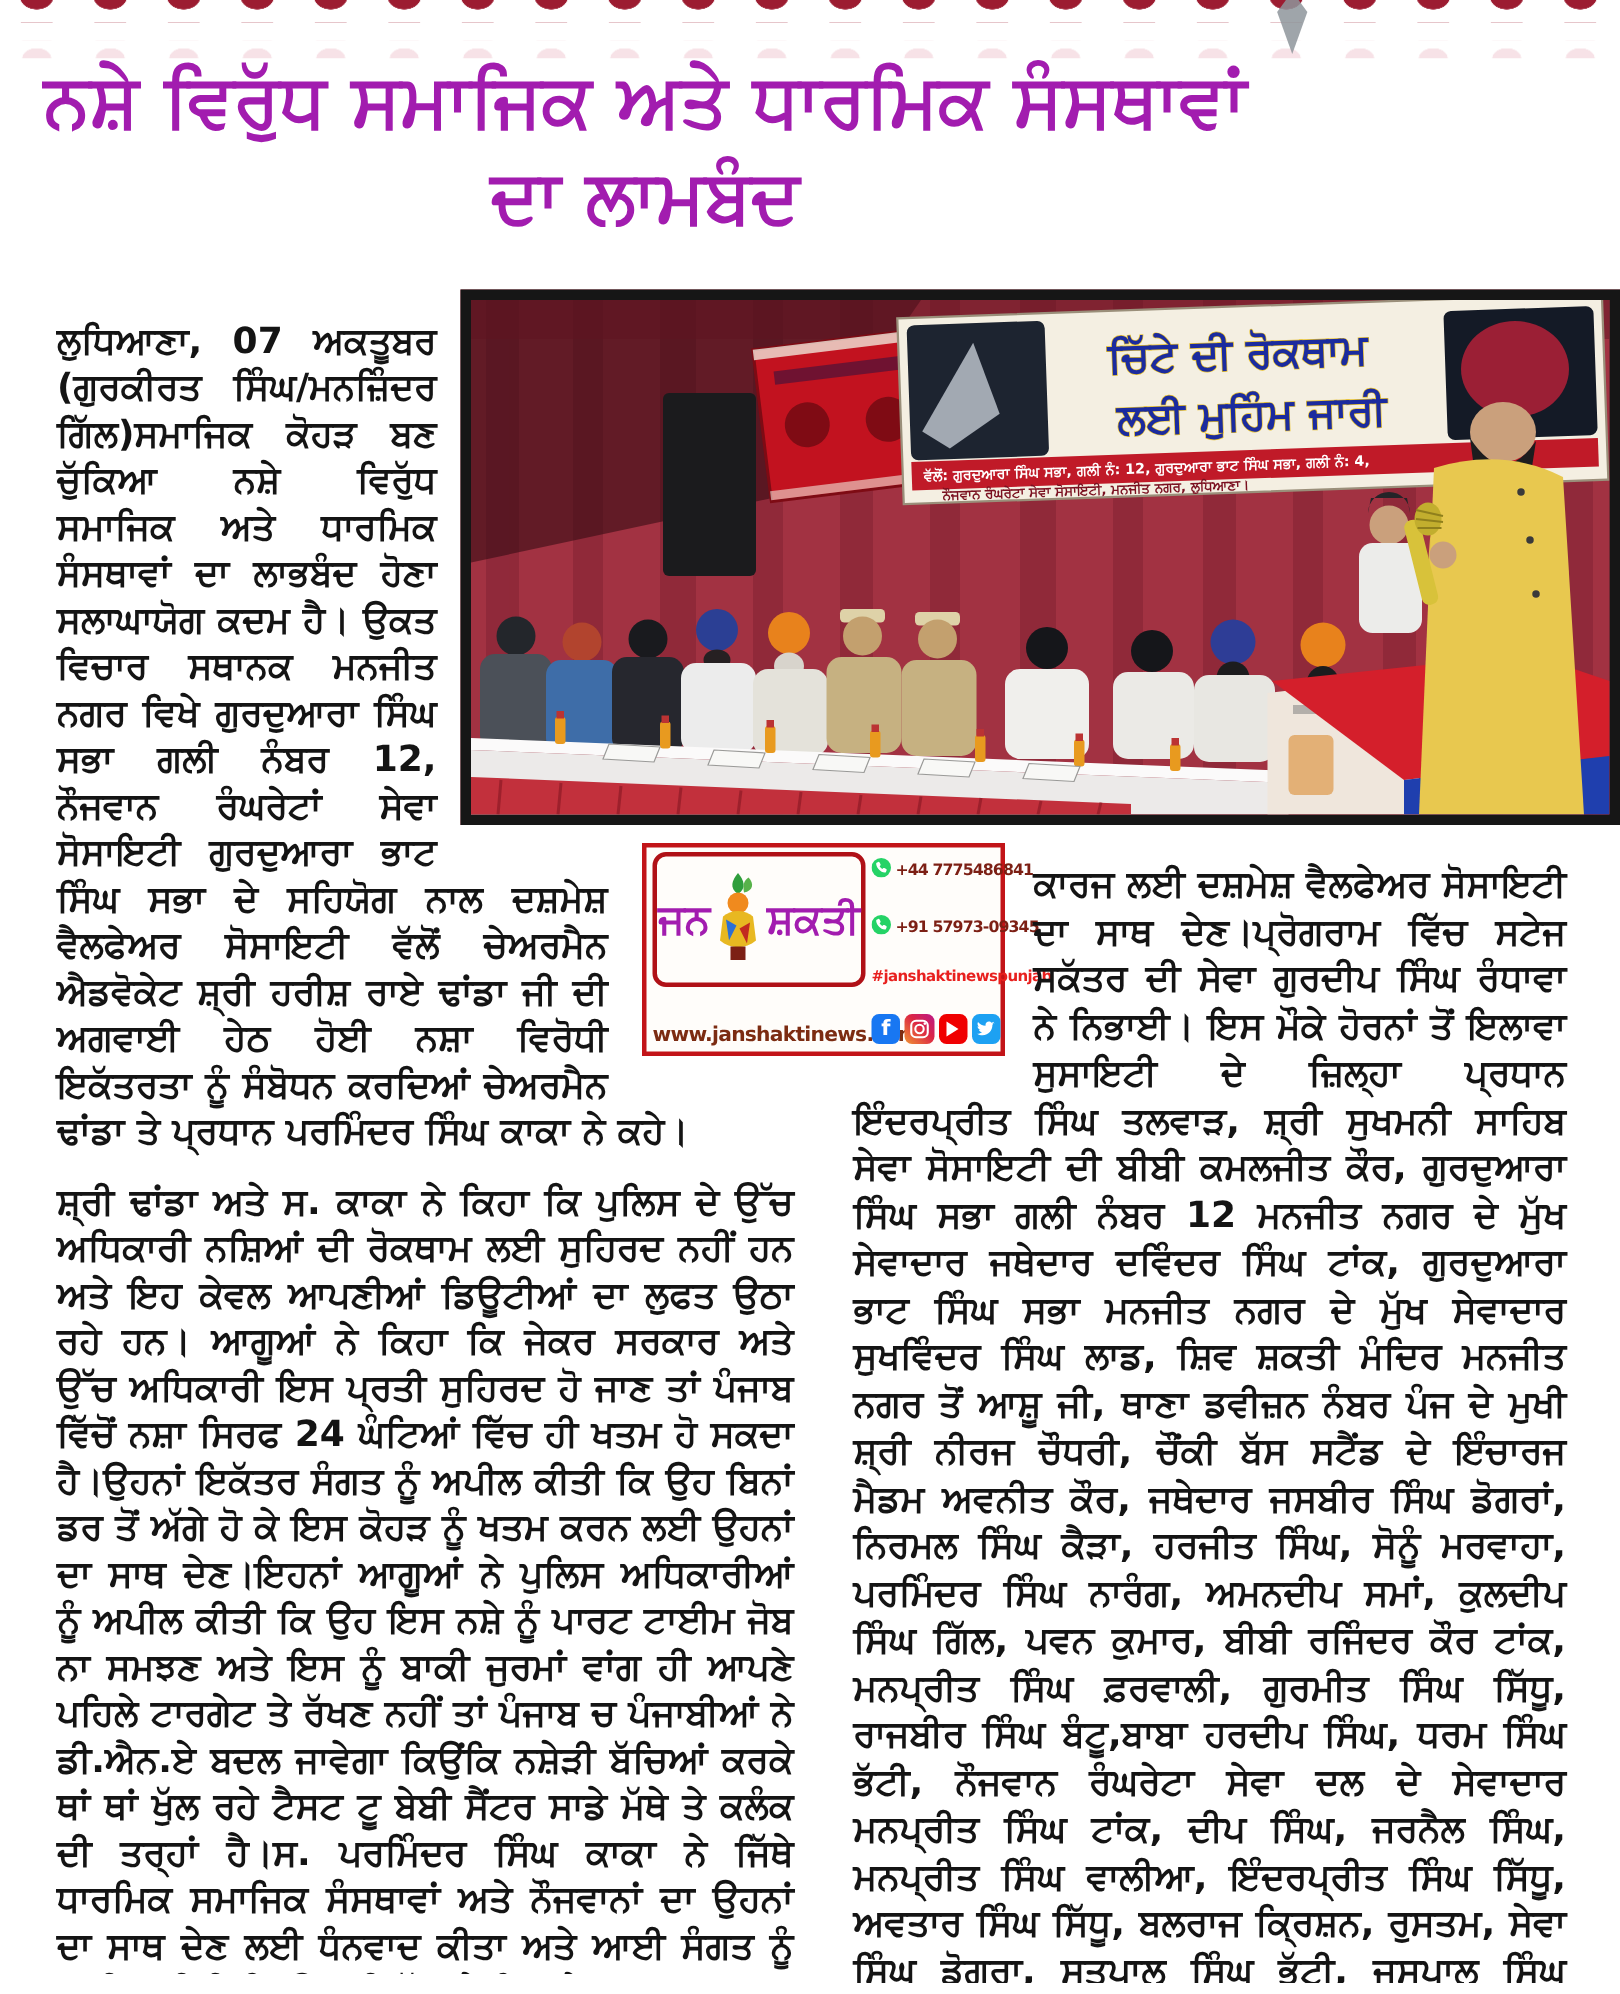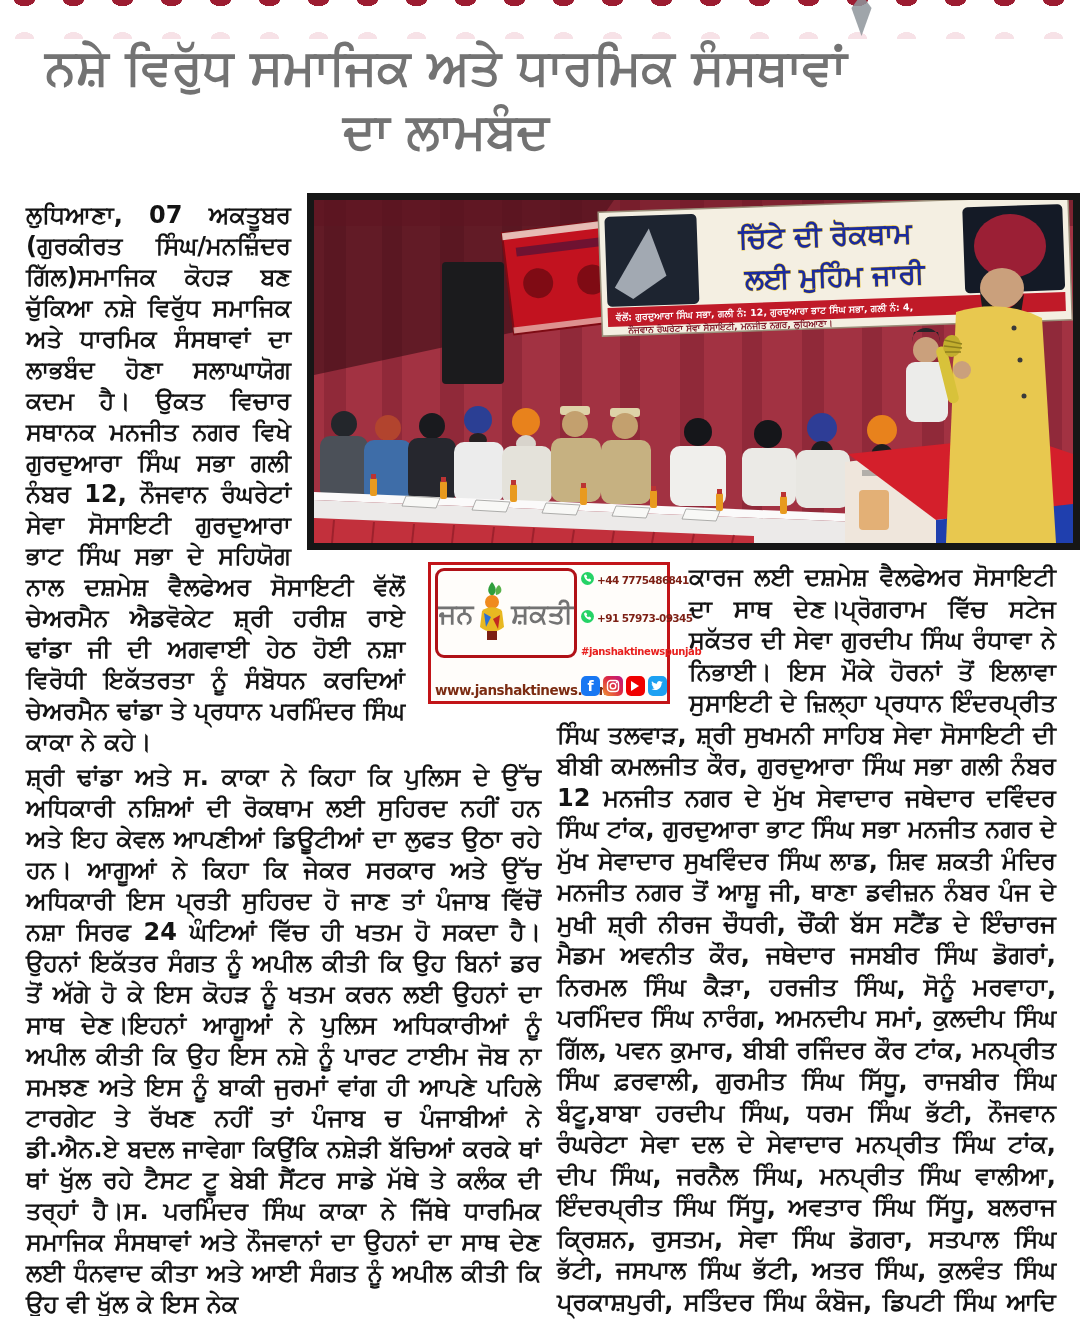--- a/index.html
+++ b/index.html
@@ -17,58 +17,58 @@
   .scallop-row.faint{top:27px;opacity:.18;height:12px;
     background:radial-gradient(ellipse 14px 10px at 50% 100%,#d4607a 0 68%,rgba(212,96,122,0) 70%);
     background-size:49px 12px;}
   .gray-kite{
     position:absolute;left:851px;top:0;width:21px;height:36px;background:#8e959b;
     clip-path:polygon(50% 100%,2% 22%,30% 0,70% 0,98% 22%);
     opacity:.85;
   }
   
   .headline{
-    position:absolute;left:16px;top:36px;width:860px;text-align:center;
-    color:#737373;font-weight:bold;font-size:49px;line-height:64px;
+    position:absolute;left:0;top:36px;width:860px;text-align:center;
+    color:#a21caf;font-weight:bold;font-size:49px;line-height:64px;
     letter-spacing:0px;
   }
   
   .photo{
     position:absolute;left:307px;top:193px;width:759px;height:343px;
     border:7px solid #161616;background:#a23242;
   }
   .photo svg{display:block;}
   
   .logo-box{
     position:absolute;left:428px;top:562px;width:242px;height:142px;
     background:#fffdfa;border:3px solid #c21418;box-sizing:border-box;
     display:flex;padding:3px 4px;gap:4px;
   }
   .logo-left{width:142px;display:flex;flex-direction:column;justify-content:space-between;}
   .brand-frame{
     border:3px solid #b01117;border-radius:9px;height:84px;
     display:flex;align-items:center;justify-content:center;gap:2px;
     padding:0 2px;
   }
-  .brand-word{color:#737373;font-weight:bold;font-size:27px;line-height:1;}
+  .brand-word{color:#a21caf;font-weight:bold;font-size:27px;line-height:1;}
   .website{color:#7c2c12;font-weight:bold;font-size:13.5px;text-align:center;letter-spacing:-0.5px;}
   .logo-right{width:86px;display:flex;flex-direction:column;justify-content:space-between;padding-top:2px;}
   .phone-row{display:flex;align-items:center;gap:3px;}
   .phone-num{color:#7c1f14;font-weight:bold;font-size:10.5px;letter-spacing:-0.6px;white-space:nowrap;}
   .hashtag{color:#e8201e;font-weight:bold;font-size:10px;letter-spacing:-0.4px;}
   .social-row{display:flex;gap:3px;padding-bottom:2px;}
   .sicon{width:20px;height:20px;border-radius:5px;display:flex;align-items:center;justify-content:center;}
   .sicon.fb{background:#1877f2;color:#fff;font-weight:bold;font-size:14px;}
   .sicon.ig{background:linear-gradient(45deg,#f09433,#dc2743 55%,#bc1888);}
   .sicon.yt{background:#f00000;}
   .sicon.tw{background:#1da1f2;}
   .yt-tri{width:0;height:0;border-left:8px solid #fff;border-top:5px solid transparent;border-bottom:5px solid transparent;}
   
   .col{position:absolute;text-align:justify;color:#141414;font-weight:bold;overflow:hidden;}
-  .col p{margin:4px;}
+  .col p{margin:16px;}
   .col-left{left:22px;top:196px;width:523px;height:1120px;font-size:24px;line-height:31px;}
   .col-right{left:553px;top:558px;width:507px;height:764px;font-size:24px;line-height:31.5px;}
   .spacer-photo{float:right;width:242px;height:366px;margin:0 0 4px 12px;}
   .spacer-logo-l{float:right;clear:right;width:128px;height:152px;margin:0 0 6px 12px;}
   .spacer-logo-r{float:left;width:124px;height:156px;margin:0 12px 4px 0;}
 </style>
 </head>
 <body>
 
 <div class="scallop-row"></div>

